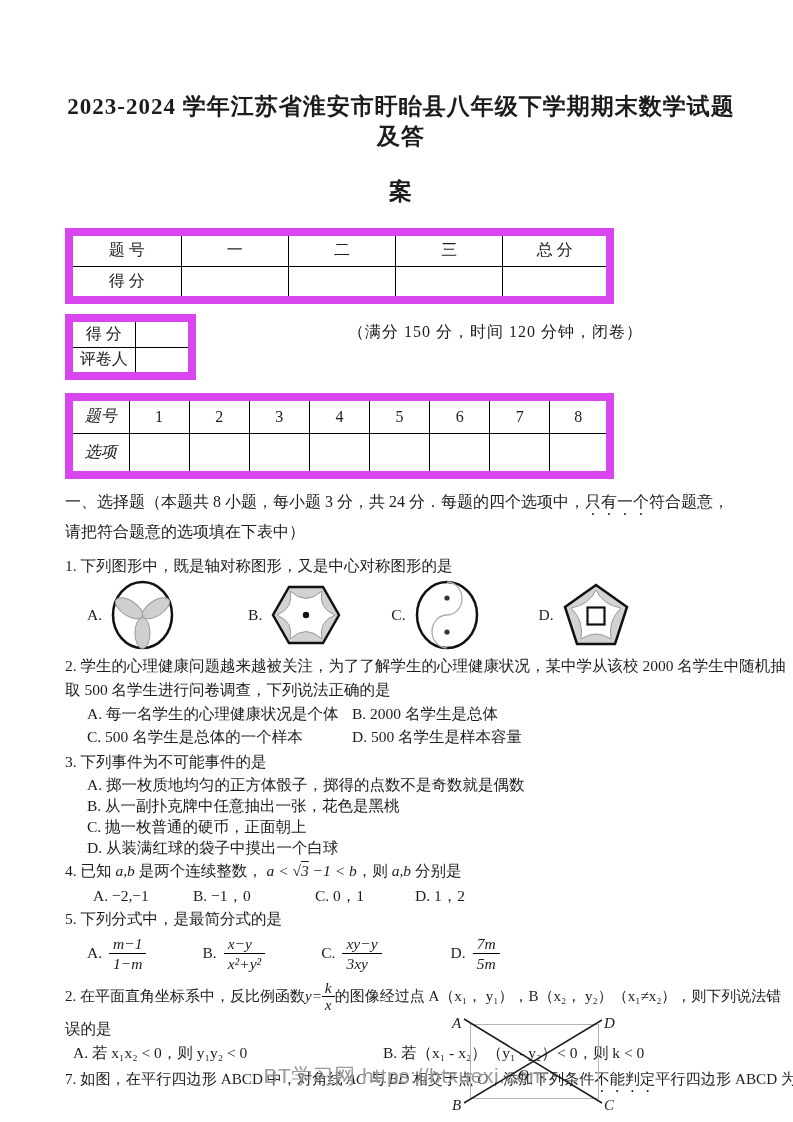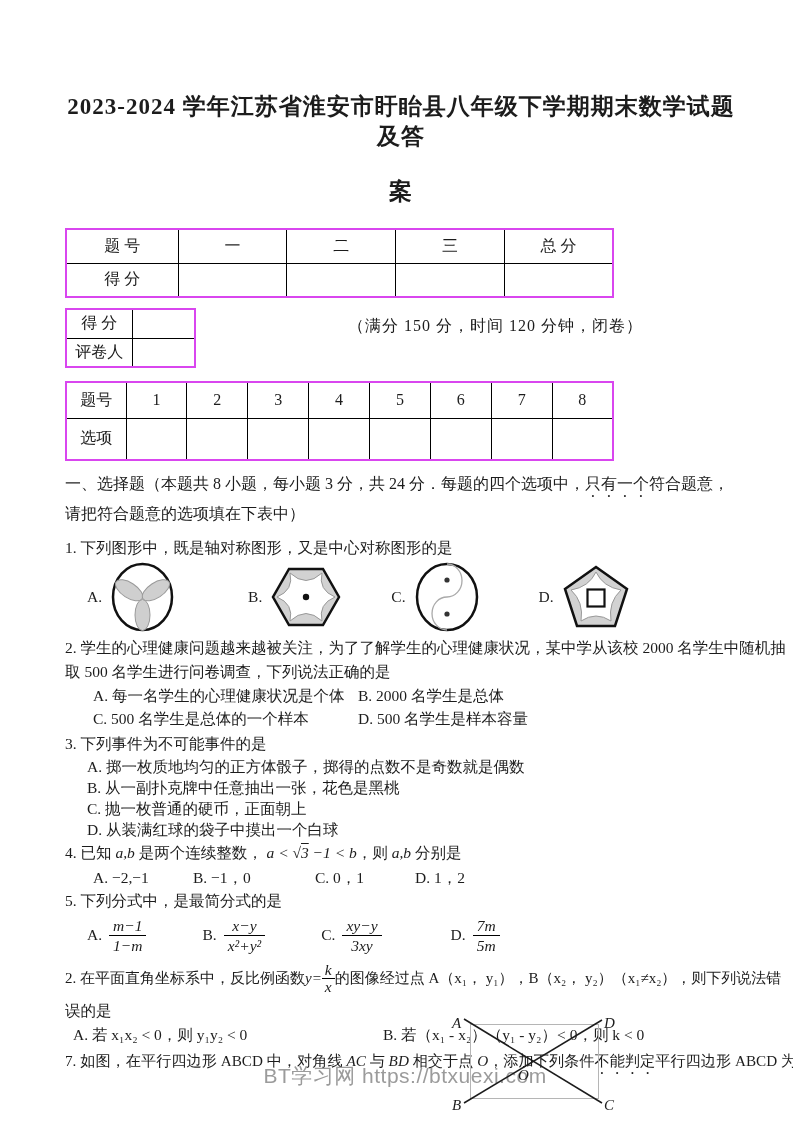--- a/index.html
+++ b/index.html
@@ -6,64 +6,64 @@
   html,body { background:#ffffff; }
   .page {
     position:relative; width:793px; height:1122px; background:#fff;
     font-family:"Liberation Serif","DejaVu Serif",serif; color:#1c1c1c;
     overflow:hidden; padding:92px 56px 17px 65px;
   }
   .title-line { font-weight:bold; font-size:23px; text-align:center; line-height:30px; letter-spacing:1px; }
   .title-line.first { margin-bottom:25px; }
 
   table { border-collapse:collapse; table-layout:fixed; }
-  .tbl { border:2px solid #d946ef; }
+  .tbl { border:8px solid #d946ef; }
   .tbl td { border:1px solid #000; text-align:center; font-size:16px; vertical-align:middle; }
 
   .score-table { width:549px; margin-top:21px; }
   .score-table td { height:34px; }
   .score-table .c0 { width:112px; }
 
   .mid-row { display:flex; align-items:flex-start; margin-top:10px; }
   .grader-table { width:131px; }
   .grader-table td { height:29px; }
   .grader-table .c0 { width:66px; }
   .exam-note { margin-left:152px; margin-top:8px; font-size:16px; letter-spacing:1px; }
 
   .answer-table { width:549px; margin-top:13px; }
   .answer-table .r1 td { height:36px; }
   .answer-table .r2 td { height:42px; }
-  .answer-table .c0 { width:60px; }
+  .answer-table .c0 { width:60px;font-style:italic; }
 
   .sec { margin-top:10px; font-size:16px; line-height:25px; width:676px; }
   .emph {
     text-emphasis:filled dot #1c1c1c; -webkit-text-emphasis:filled dot #1c1c1c;
     text-emphasis-position:under right; -webkit-text-emphasis-position:under;
   }
 
   .q { font-size:15.5px; }
   .q-title { line-height:24px; white-space:nowrap; }
   .mi { font-style:italic; }
   .sqrt-radicand { text-decoration:overline; }
 
   .shapes-row { display:flex; align-items:center; margin:4px 0 6px 22px; height:66px; }
   .shape-pair { display:flex; align-items:center; }
   .shape-pair .lab { margin-right:9px; }
   .mr-a { margin-right:74px; } .mr-b { margin-right:50px; } .mr-c { margin-right:60px; }
 
-  .opt-2col { display:flex; margin-left:28px; line-height:23px; }
+  .opt-2col { display:flex; margin-left:22px; line-height:23px; }
   .opt-2col .col1 { width:265px; }
   .opt-stack { margin-left:22px; line-height:21px; }
 
   .q4-opts { display:flex; margin-left:28px; line-height:23px; }
   .q4-opts .o1 { width:100px; } .q4-opts .o2 { width:122px; } .q4-opts .o3 { width:100px; }
 
   .q5-opts { display:flex; align-items:center; margin-left:22px; height:44px; }
   .q5-opts .lab { margin-right:7px; }
-  .frac { display:inline-block; text-align:center; vertical-align:middle; font-style:italic; font-size:15.5px; }
+  .frac { display:inline-block; text-align:left; vertical-align:middle; font-style:italic; font-size:15.5px; }
   .frac .num { display:block; border-bottom:1.3px solid #000; padding:0 4px; line-height:19px; }
   .frac .den { display:block; padding:0 4px; line-height:19px; }
   .mr-q5 { margin-right:56px; } .mr-q5d { margin-right:69px; }
 
   .q6-line1 { display:flex; align-items:center; height:42px; white-space:nowrap; font-size:15px; }
   .frac.small .num, .frac.small .den { line-height:16px; padding:0 3px; }
   .q6-opts { display:flex; margin-left:8px; line-height:23px;gap:24px; }
   .q6-opts .col1 { width:286px; }
 
   .q7-line { line-height:23px; white-space:nowrap; font-size:15.2px; }

